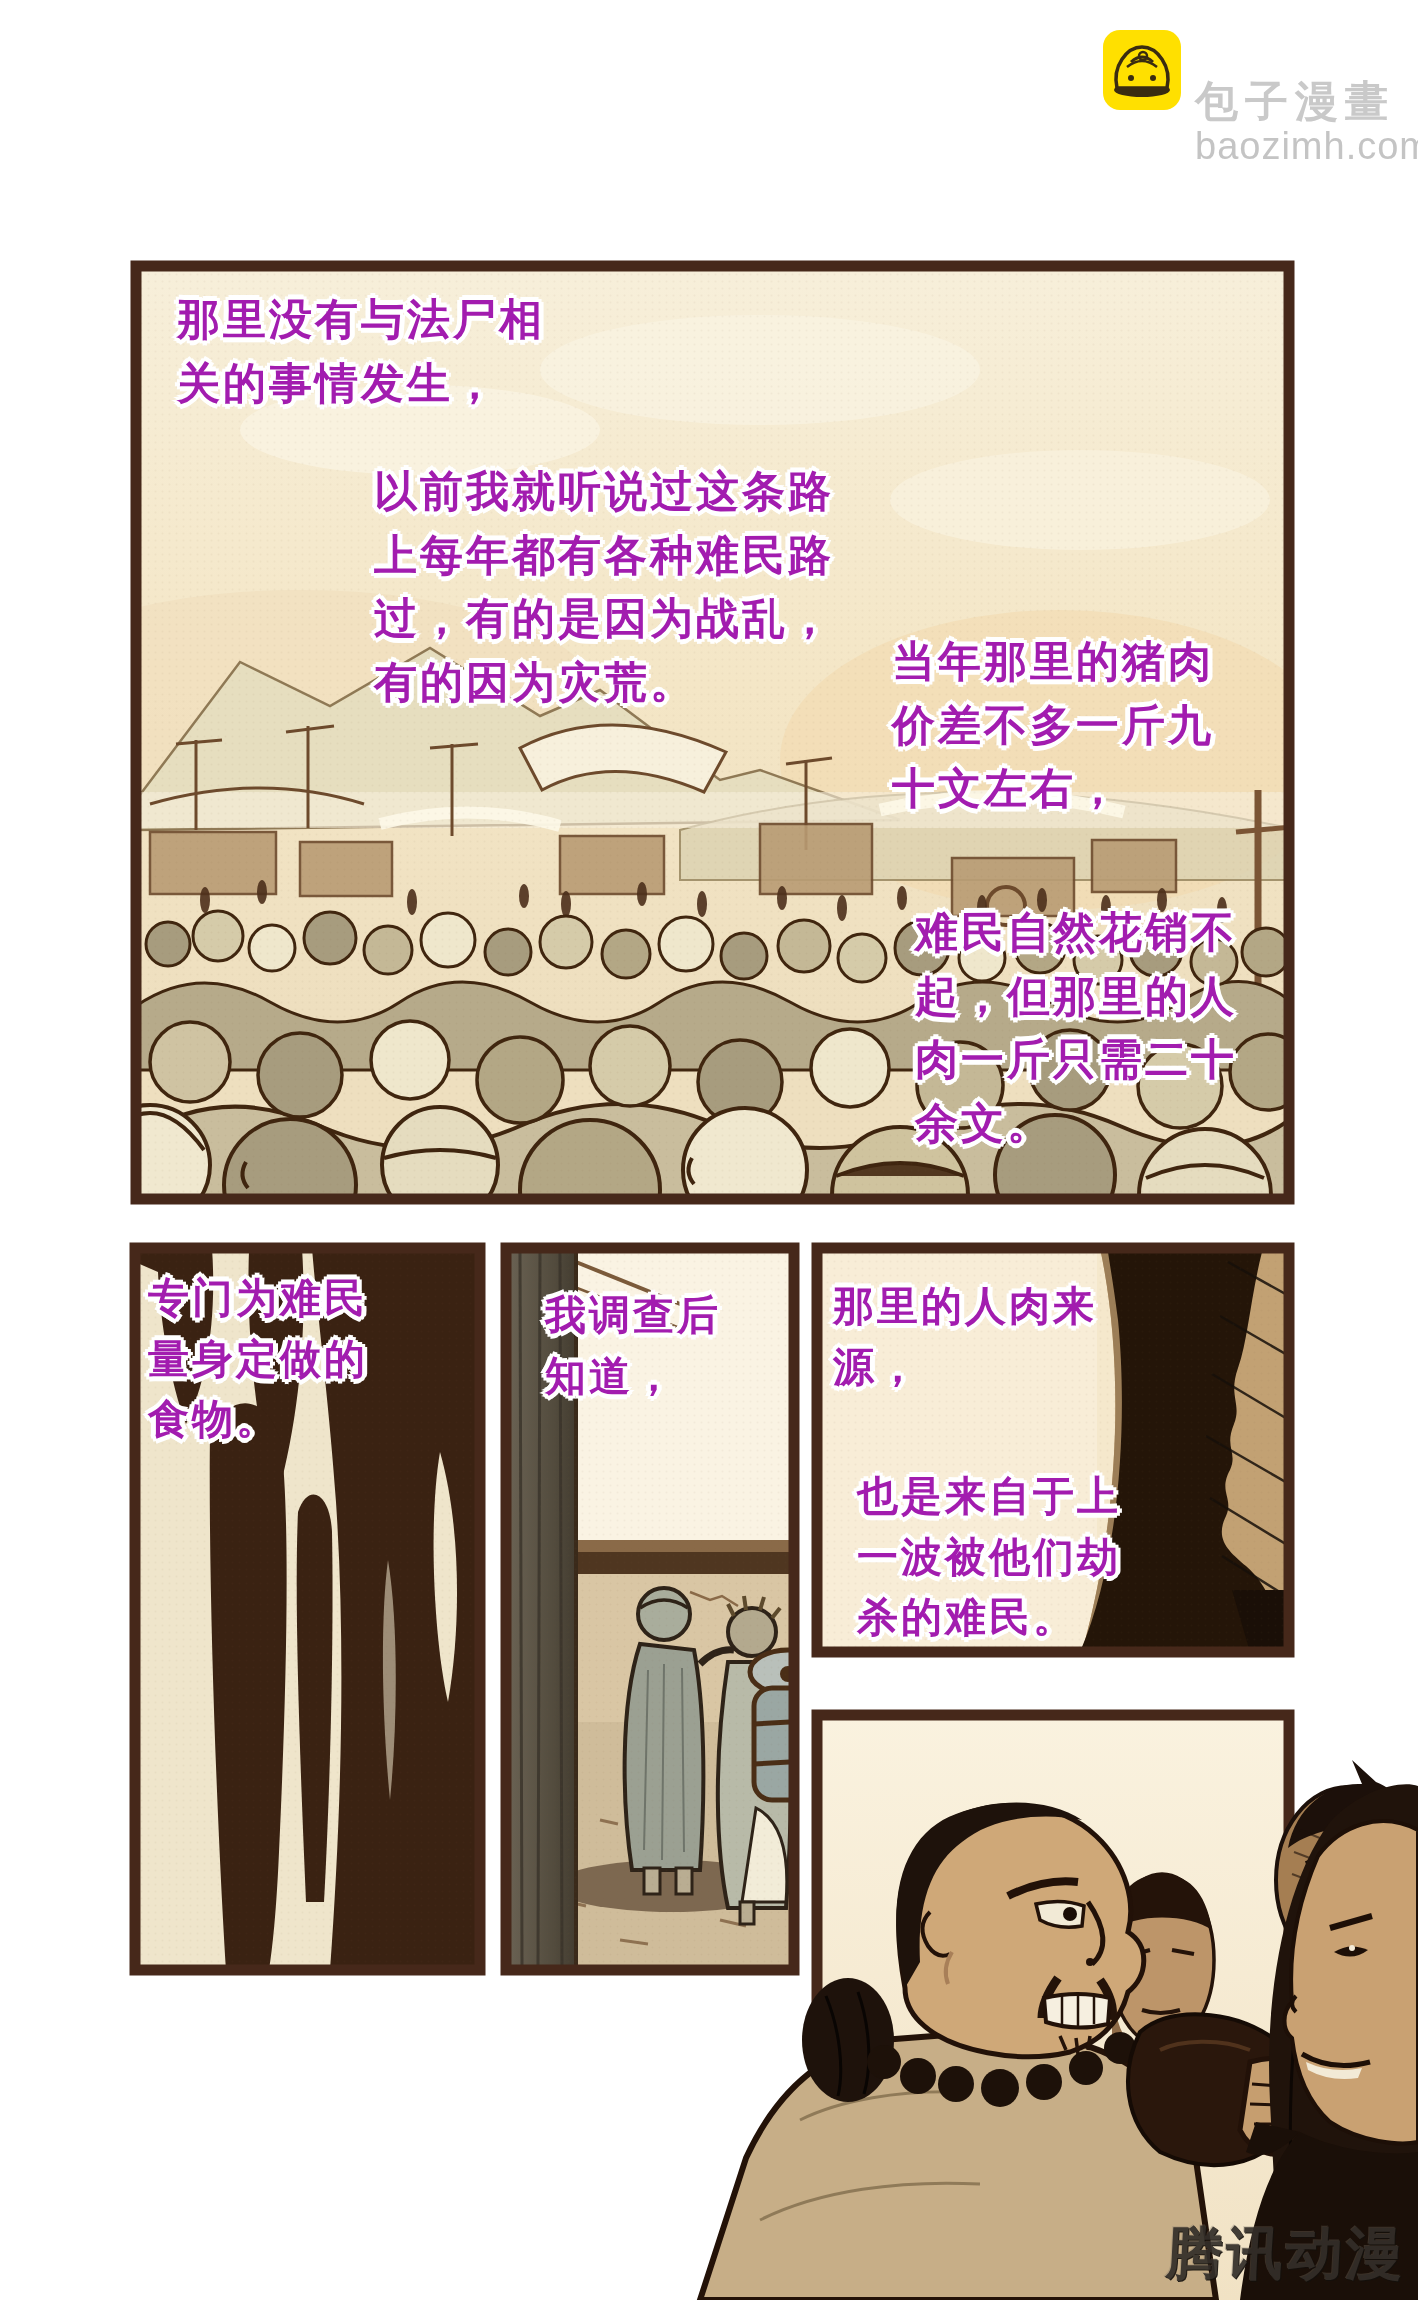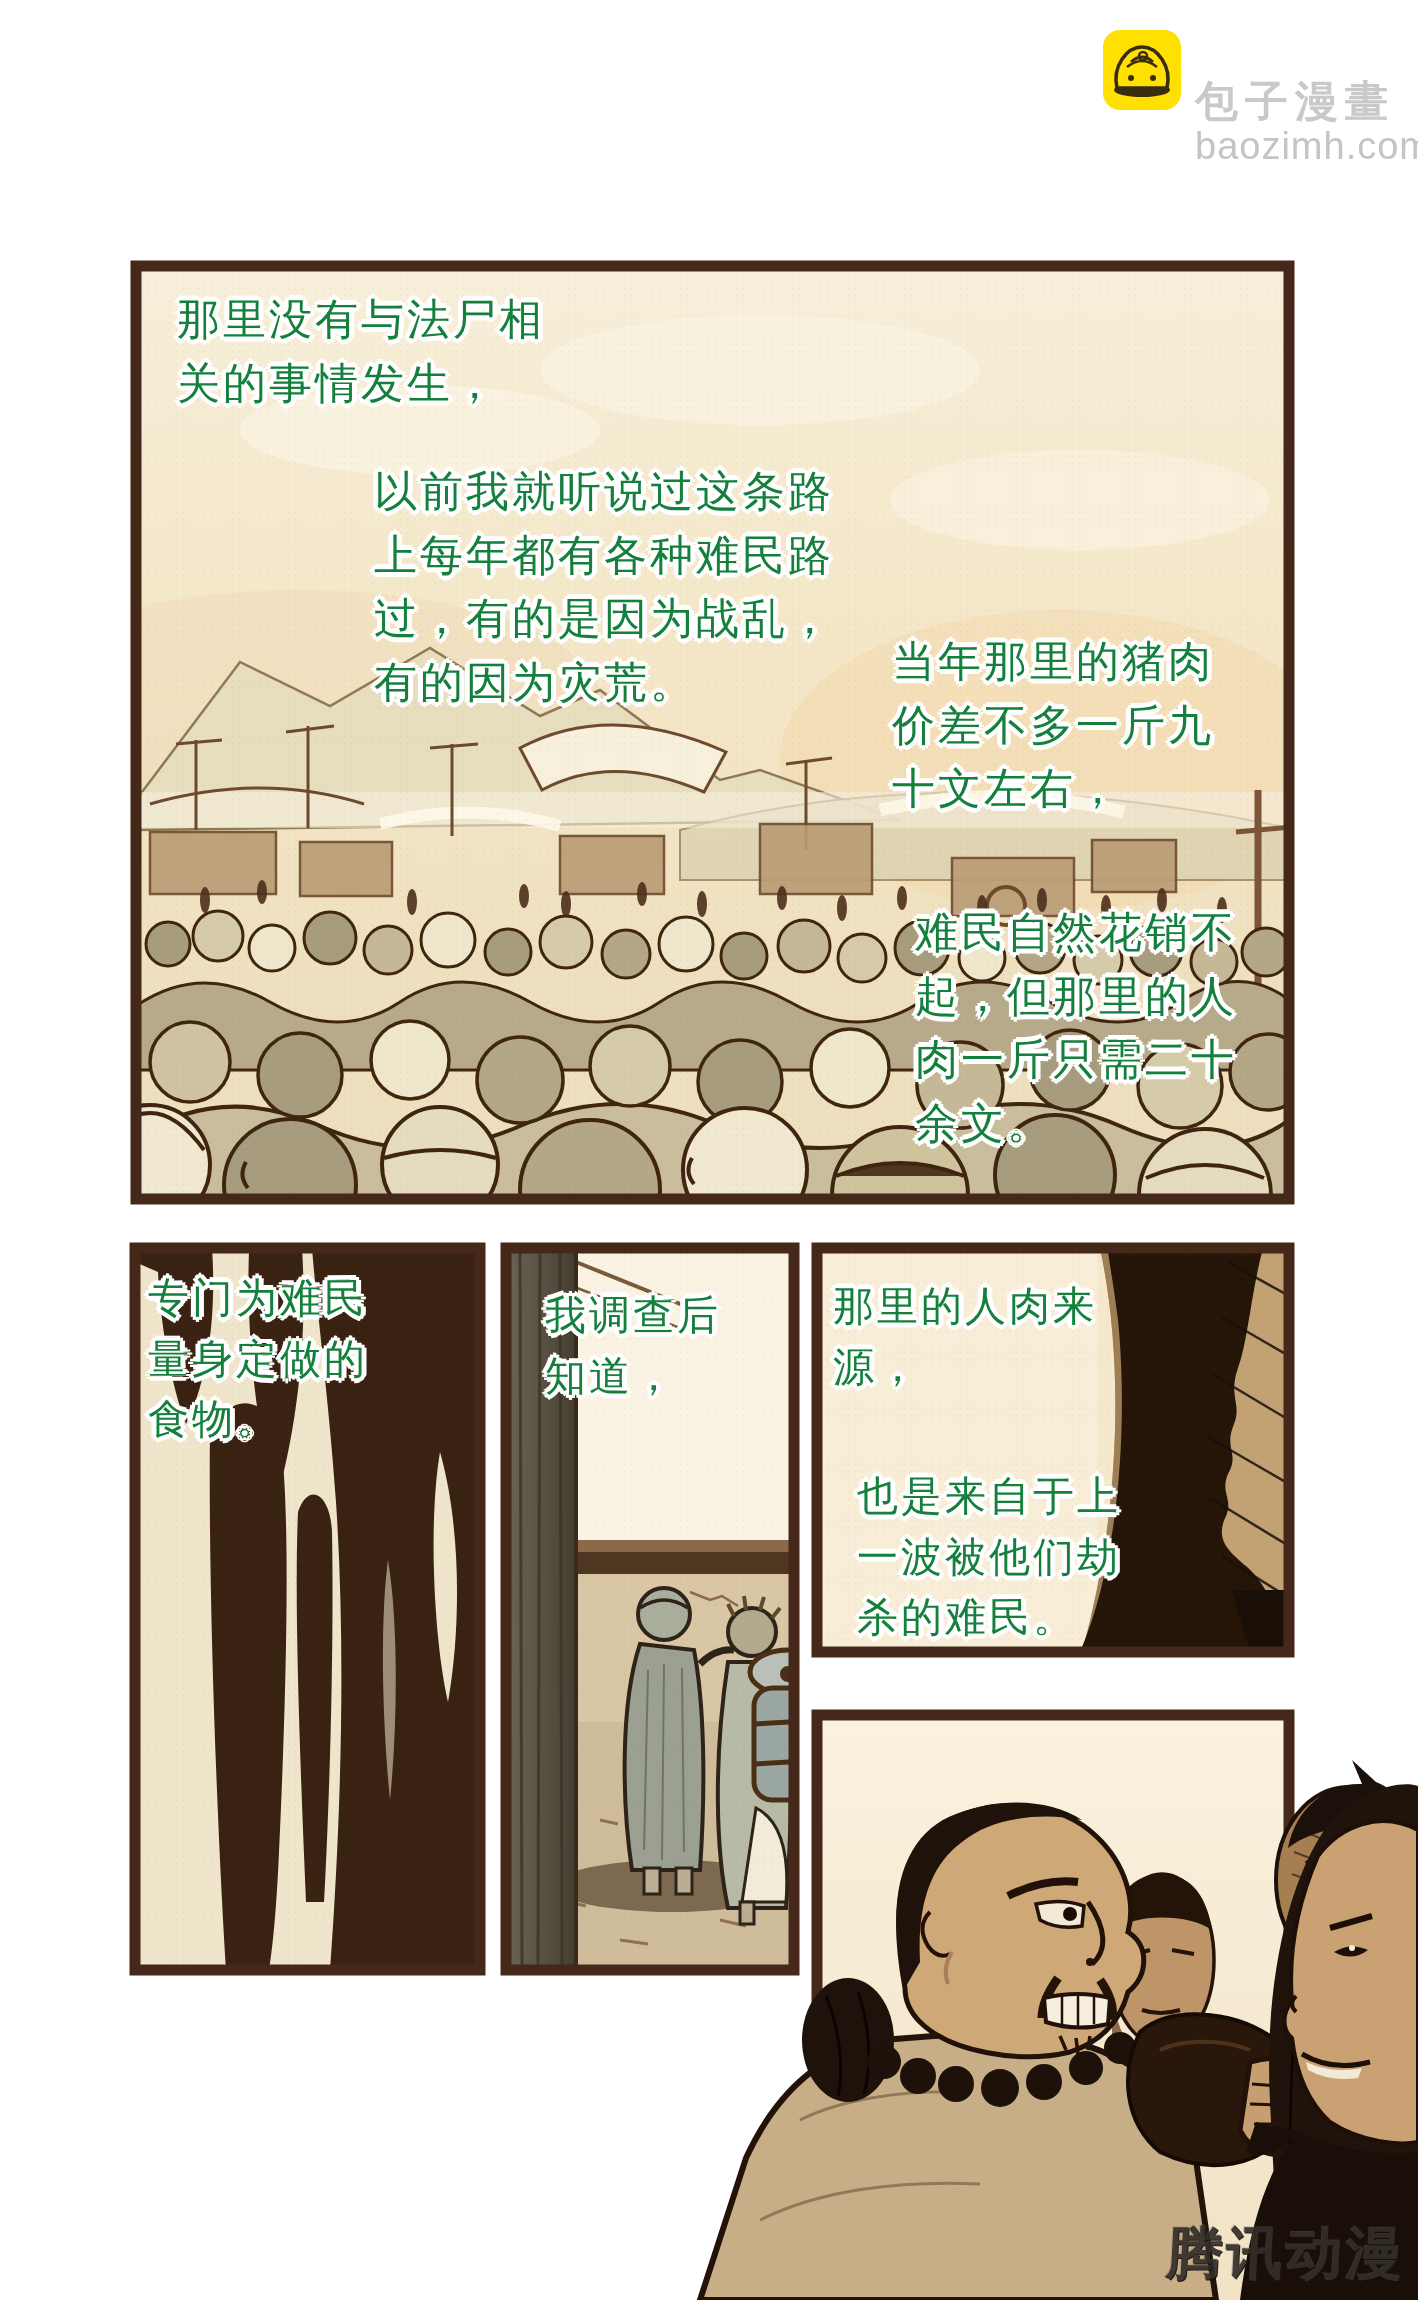--- a/index.html
+++ b/index.html
@@ -1,18 +1,18 @@
 <!DOCTYPE html>
 <html><head>
 <meta charset="utf-8">
 <style>
   html,body{margin:0;padding:0;background:#ffffff;}
   .page{position:relative;width:1418px;height:2300px;background:#fff;overflow:hidden;font-family:"Liberation Sans",sans-serif;}
   .art{position:absolute;left:0;top:0;z-index:1;}
-  .bubble{position:absolute;z-index:5;font-weight:normal;color:#15803d;letter-spacing:3px;line-height:1.48;white-space:pre-line;
+  .bubble{position:absolute;z-index:5;font-weight:bold;color:#a21caf;letter-spacing:3px;line-height:1.48;white-space:pre-line;
     text-shadow:3px 0 0 #fff,-3px 0 0 #fff,0 3px 0 #fff,0 -3px 0 #fff,3px 3px 0 #fff,-3px -3px 0 #fff,3px -3px 0 #fff,-3px 3px 0 #fff,5px 0 0 #fff,-5px 0 0 #fff,0 5px 0 #fff,0 -5px 0 #fff;}
   .s1{font-size:43px;} .s2{font-size:41px;}
   .logo{position:absolute;left:1103px;top:30px;z-index:8;display:flex;align-items:flex-start;}
   .logo-icon{width:78px;height:80px;border-radius:17px;background:#ffe000;flex:0 0 auto;}
   .logo-text{margin-left:14px;margin-top:48px;}
   .logo-cjk{font-size:43px;font-weight:bold;color:#c9c9c9;letter-spacing:7px;line-height:1.1;}
   .logo-domain{font-size:38px;color:#c4c4c4;letter-spacing:1px;line-height:1.15;}
   .watermark{position:absolute;left:1166px;top:2216px;z-index:9;font-size:57px;font-weight:bold;color:#332e29;opacity:.92;letter-spacing:3px;transform:skewX(-3deg);
     text-shadow:1px 1px 0 #14100c,-1px -1px 0 rgba(130,120,105,.35);}
 </style>

